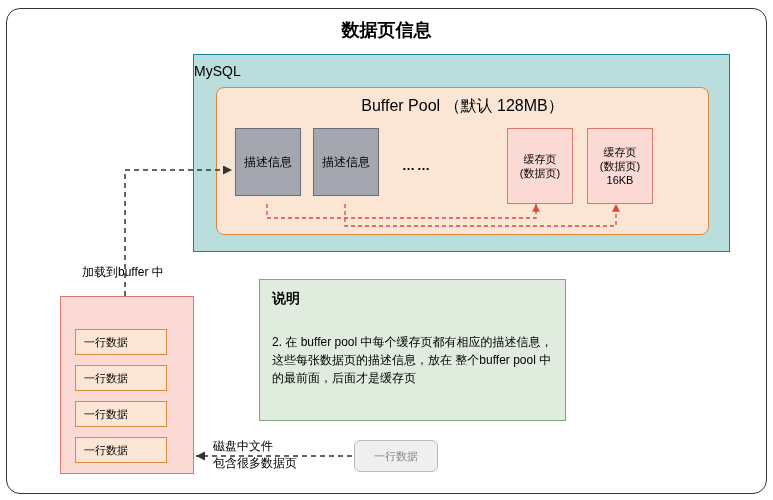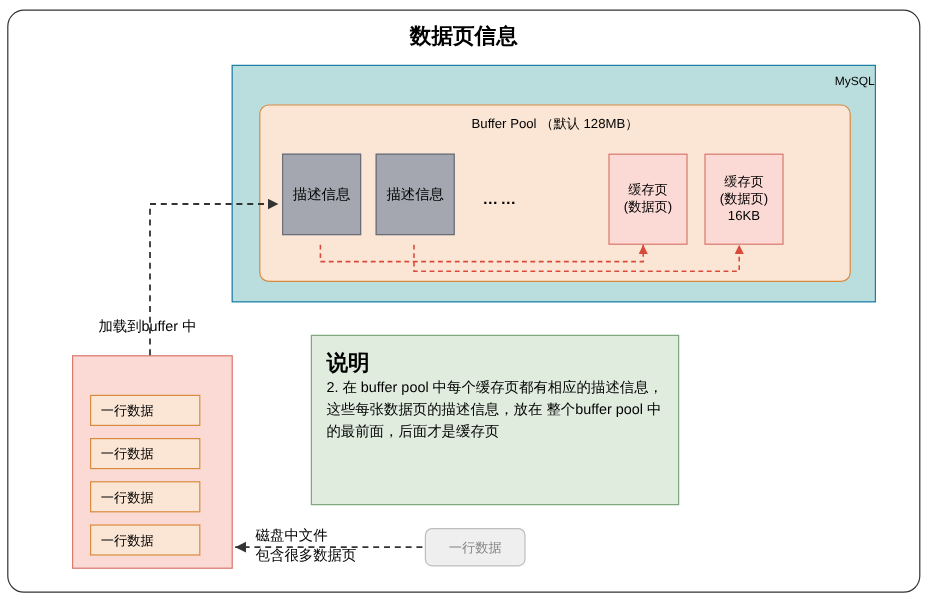--- a/index.html
+++ b/index.html
@@ -1,34 +1,34 @@
 <!DOCTYPE html>
 <html><head>
 <meta charset="utf-8">
 <style>
 *{box-sizing:border-box;margin:0;padding:0}
 body{font-family:"Microsoft YaHei",Arial,sans-serif;background:#fff;width:773px;height:500px;position:relative;overflow:hidden}
 .outer{position:absolute;left:6px;top:8px;width:761px;height:486px;border:1.5px solid #333;border-radius:14px}
 .title{position:absolute;left:0;top:18px;width:100%;text-align:center;font-weight:bold;font-size:18px}
 .mysql-box{position:absolute;left:193px;top:54px;width:537px;height:198px;background:#baddde;border:1.5px solid #1b7fa6}
-.mysql-label{position:absolute;left:0;top:8px;width:100%;text-align:right;font-size:10px}
+.mysql-label{position:absolute;left:0;top:8px;width:100%;text-align:left;font-size:14px}
 .bp-box{position:absolute;left:22px;top:32px;width:493px;height:148px;background:#fbe6d5;border:1.5px solid #d98a3f;border-radius:8px}
-.bp-label{position:absolute;left:0;top:8px;width:100%;text-align:center;font-size:11px}
+.bp-label{position:absolute;left:0;top:8px;width:100%;text-align:center;font-size:16px}
 .desc-box{position:absolute;top:40px;width:66px;height:68px;background:#a4a7b0;border:1.5px solid #6a6d78;display:flex;align-items:center;justify-content:center;font-size:12px}
 .desc1{left:18px}.desc2{left:96px}
 .dots{position:absolute;left:185px;top:70px;font-weight:bold;font-size:13px;letter-spacing:2px}
 .cache-box{position:absolute;top:40px;width:66px;height:76px;background:#fbd9d5;border:1.5px solid #d97a6d;display:flex;align-items:center;justify-content:center;font-size:11px;text-align:center;line-height:1.3}
 .cache1{left:290px}.cache2{left:370px}
 .load-label{position:absolute;left:82px;top:264px;font-size:12px}
 .datapage-box{position:absolute;left:60px;top:296px;width:134px;height:178px;background:#fbd9d5;border:1.5px solid #d97a6d}
 .datapage-label{position:absolute;left:0;top:6px;width:100%;text-align:center;font-size:12px}
 .row-box{position:absolute;left:14px;width:92px;height:26px;background:#fbe6d5;border:1.5px solid #d98a3f;display:flex;align-items:center;padding-left:8px;font-size:11px}
 .r1{top:32px}.r2{top:68px}.r3{top:104px}.r4{top:140px}
 .explain-box{position:absolute;left:259px;top:279px;width:307px;height:142px;background:#dfecde;border:1.5px solid #7fa87e;padding:10px 12px}
-.explain-title{font-weight:bold;font-size:18px;margin-bottom:0}
+.explain-title{font-weight:bold;font-size:14px;margin-bottom:25px}
 .explain-text{font-size:12px;line-height:1.5;margin-bottom:6px}
 .diskfile-box{position:absolute;left:354px;top:440px;width:84px;height:32px;background:#efefef;border:1.5px solid #bdbdbd;border-radius:6px;display:flex;align-items:center;justify-content:center;font-size:11px;color:#888}
 .disk-label{position:absolute;left:213px;top:438px;font-size:12px;line-height:1.4}
 svg.overlay{position:absolute;left:0;top:0;width:773px;height:500px;pointer-events:none}
 </style>
 </head>
 <body>
 
 <div class="outer"></div>
 <div class="title">数据页信息</div>

